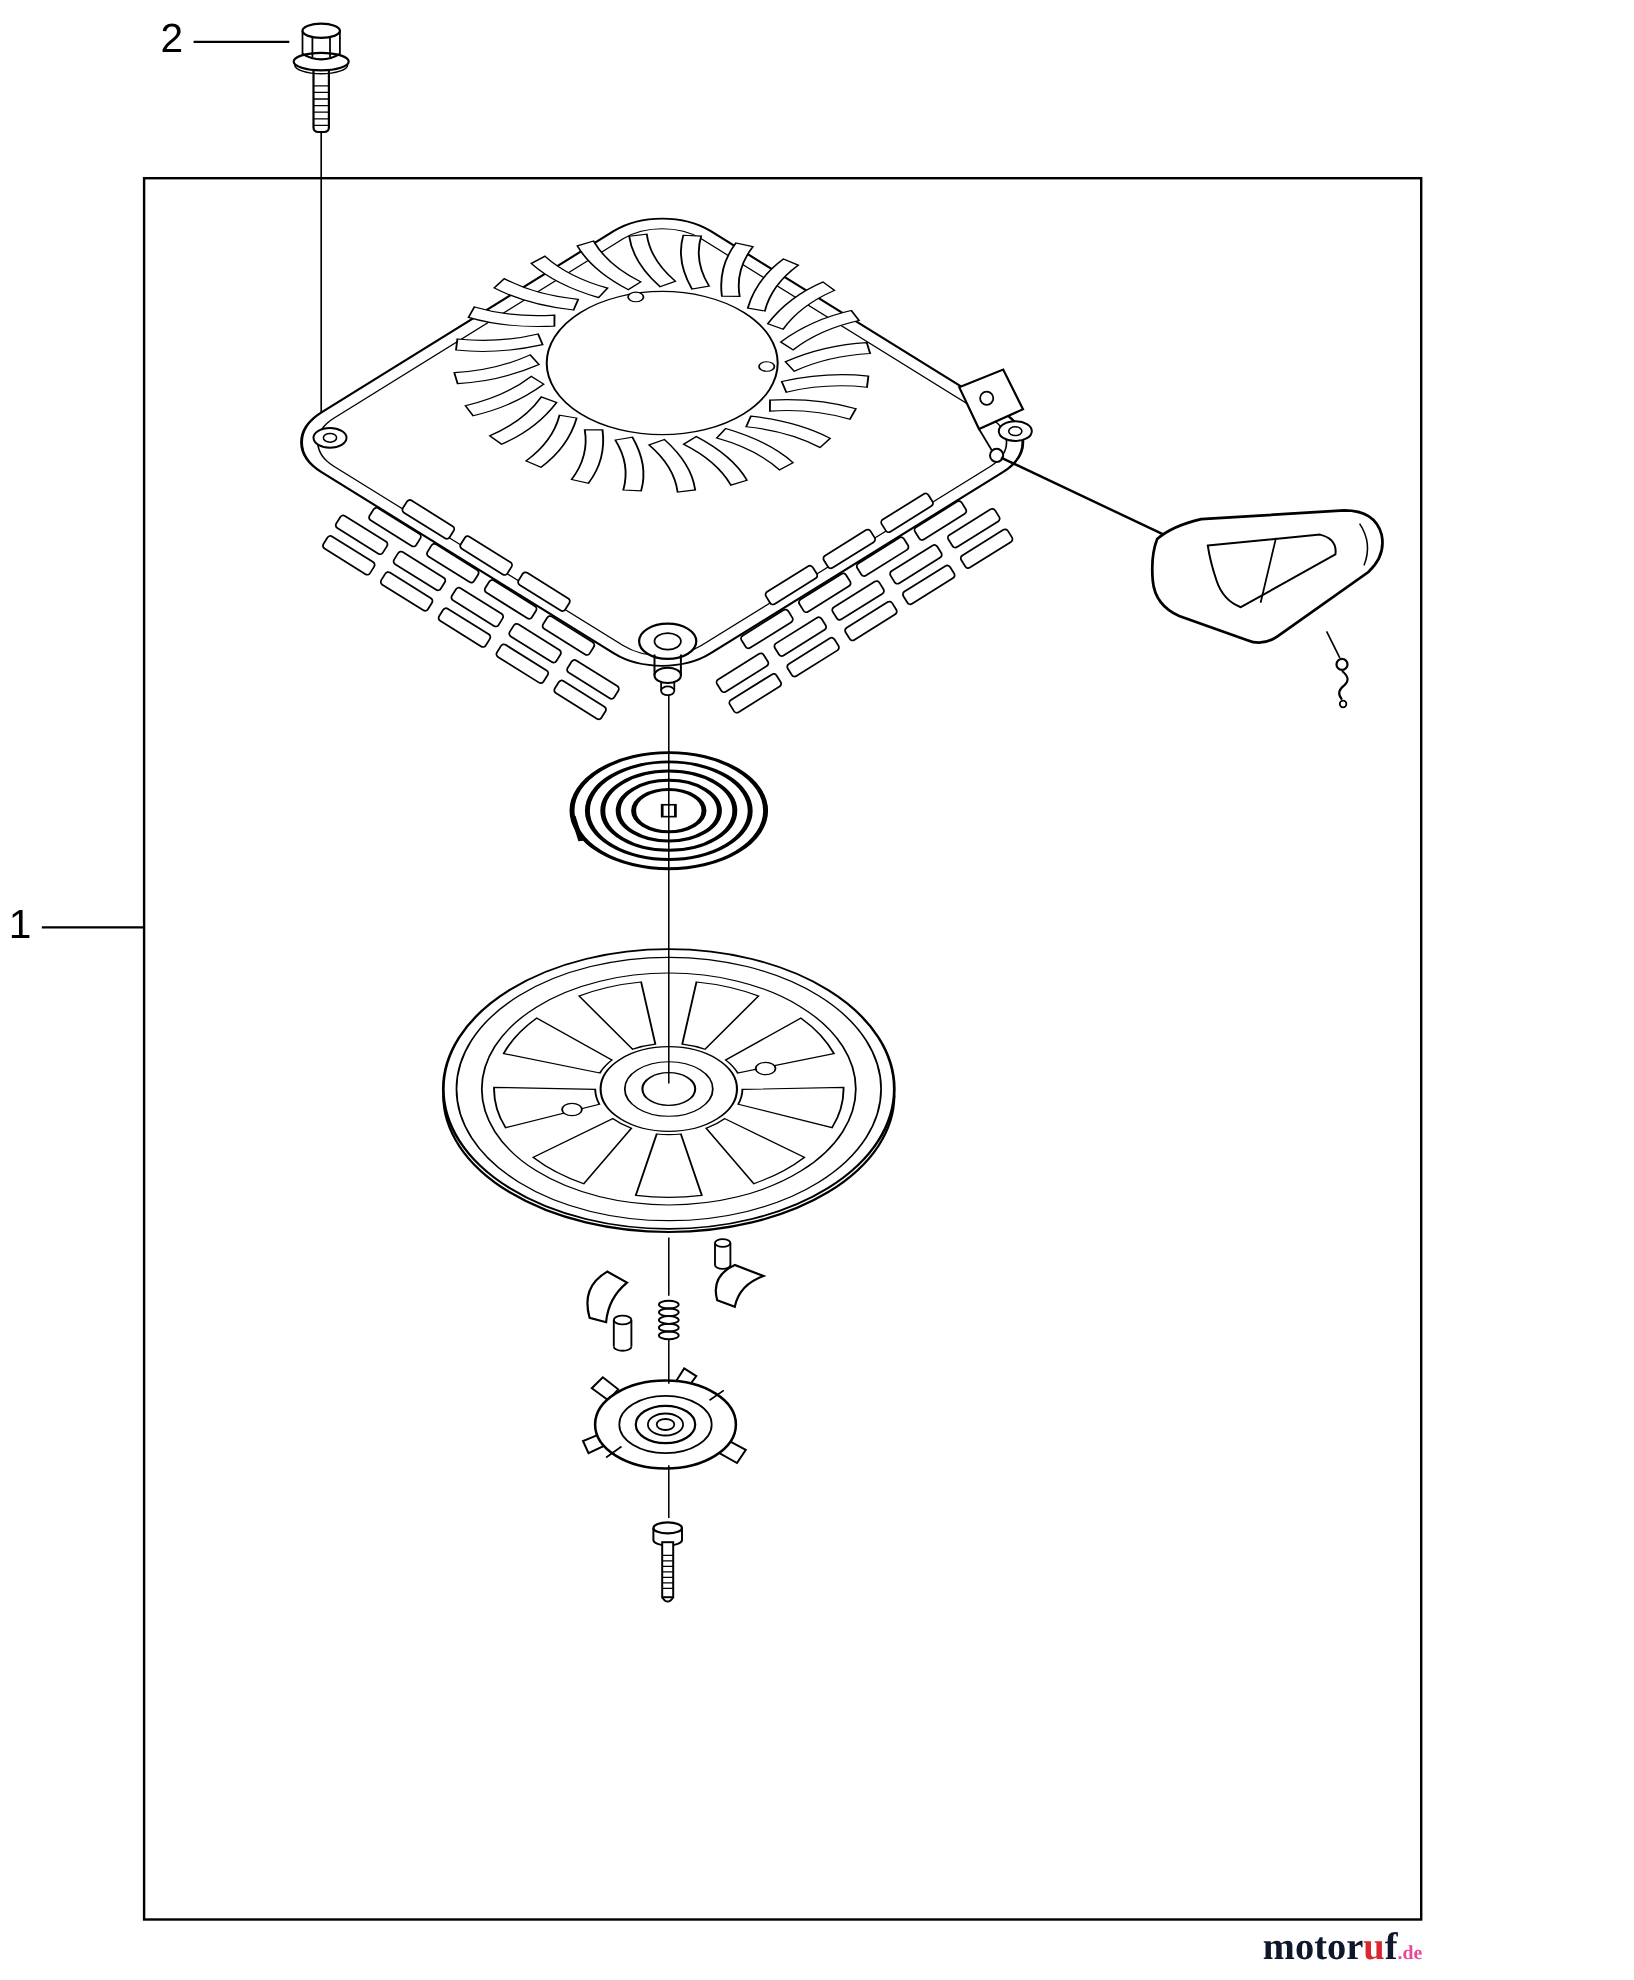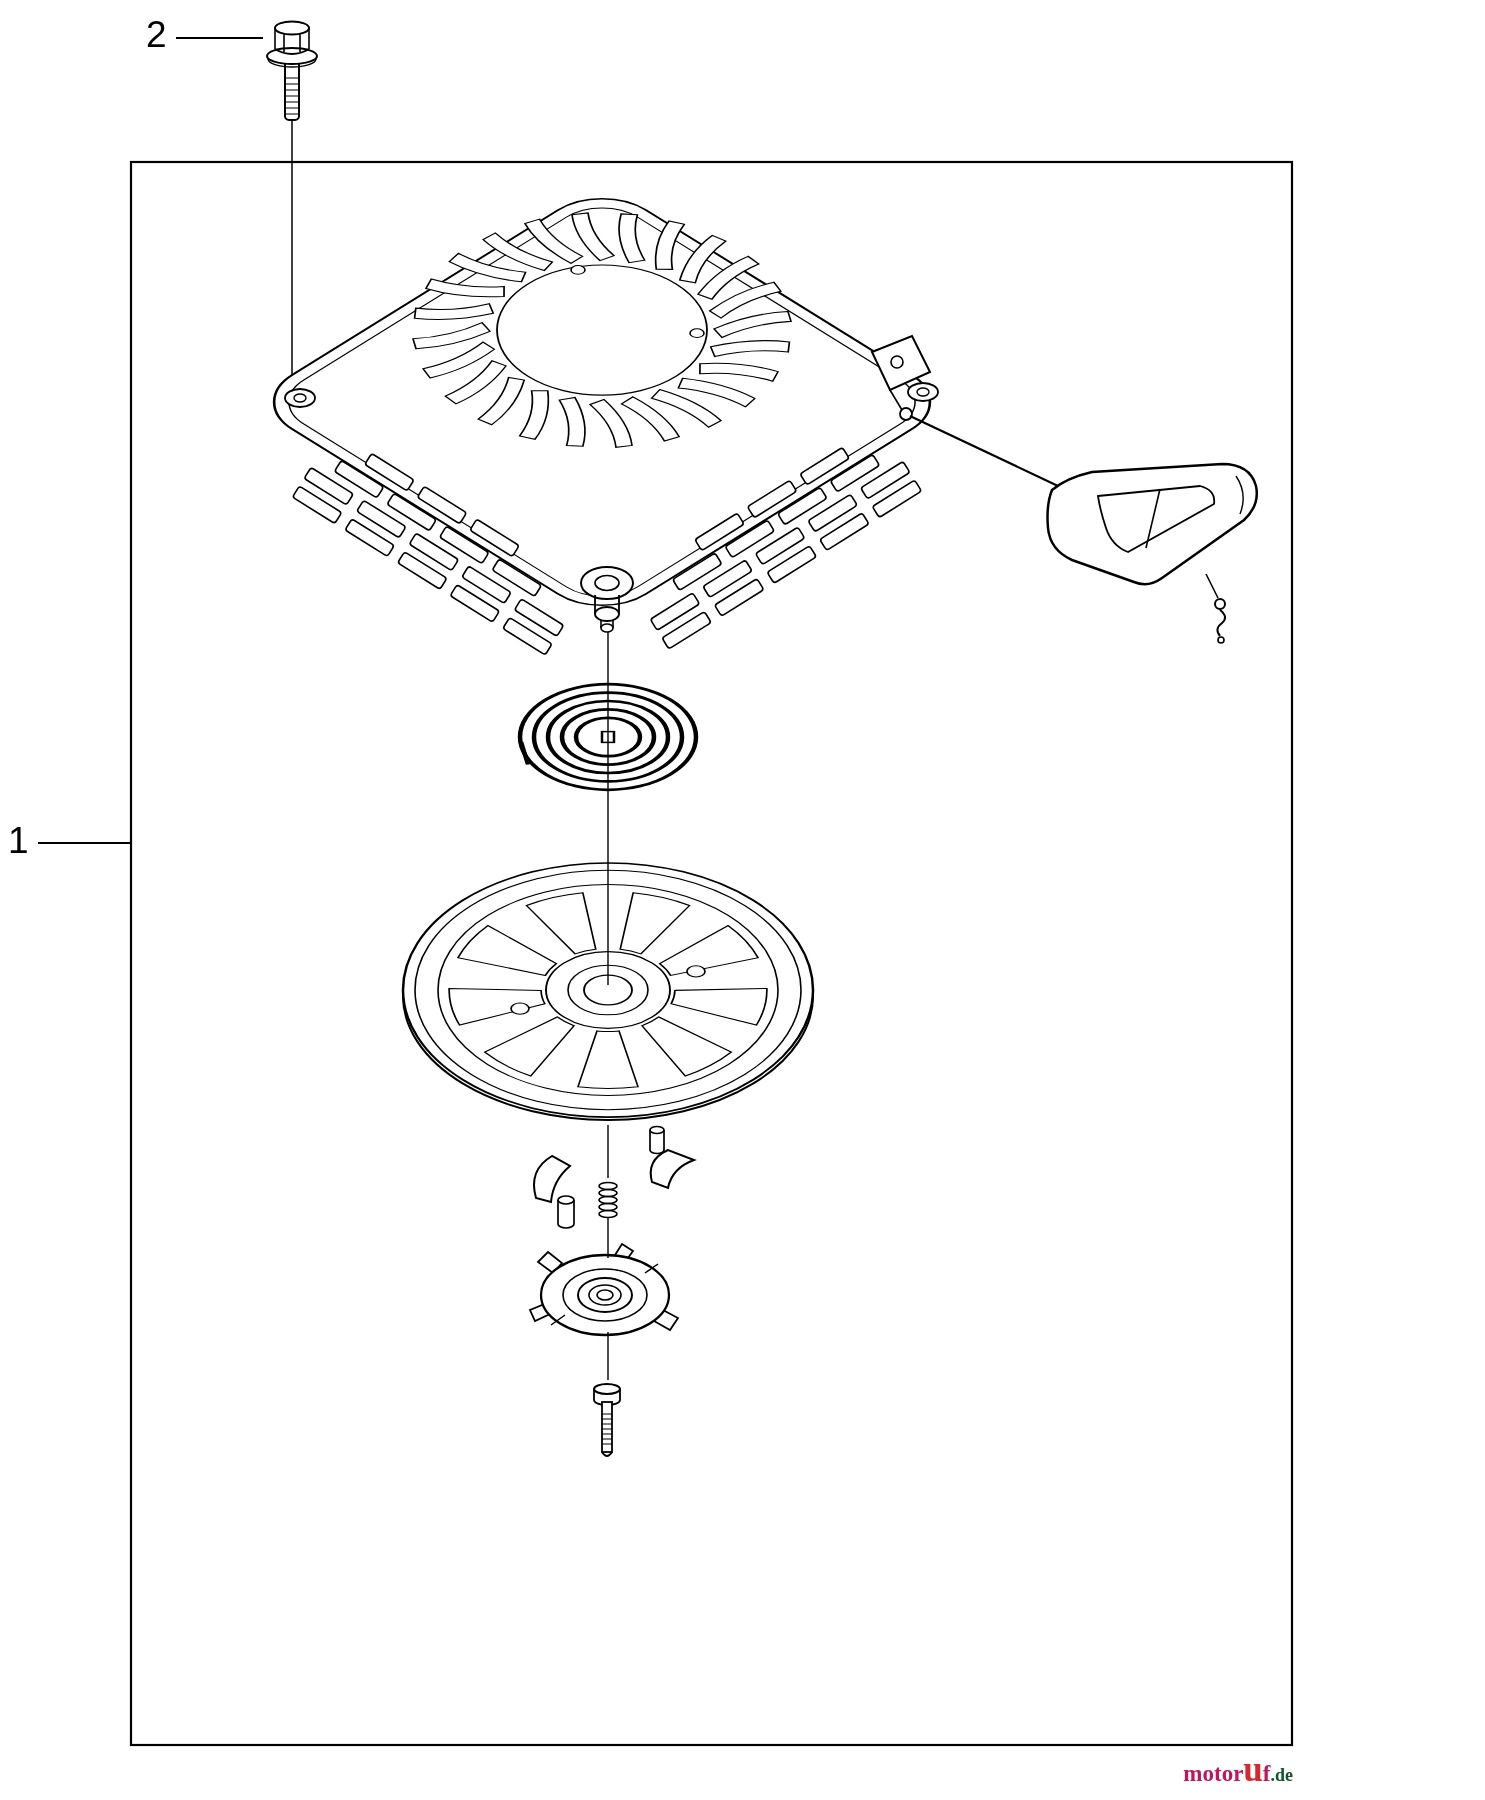--- a/index.html
+++ b/index.html
@@ -9,23 +9,23 @@
   }
   .diagram-svg{position:absolute;left:0;top:0;}
   .part-label{
     position:absolute;font-size:37px;color:#000;line-height:1;
     font-family:"Liberation Sans",sans-serif;
   }
   .logo{
     position:absolute;right:192px;top:1750px;
     font-family:"Liberation Serif",serif;font-weight:bold;white-space:nowrap;
   }
-  .logo .lb{font-size:23px;color:#be185d;}
+  .logo .lb{font-size:35px;color:#0f172a;}
   .logo .lr{font-size:35px;color:#d7282f;}
-  .logo .ls{font-size:18px;color:#14532d;font-weight:bold;}
+  .logo .ls{font-size:18px;color:#ec4899;font-weight:bold;}
 </style>
 </head>
 <body>
 
 <div class="canvas">
 
   <svg class="diagram-svg" width="1485" height="1800" viewBox="0 0 1485 1800">
     <defs>
       <path id="fanSlat" d="M112,-2 C138,-20 162,-28 186,-30 L189,-14 C165,-12 142,-4 120,12 Z" fill="#fff" stroke="#000" stroke-width="1.7"></path>
       <rect id="slotA" width="50" height="13" rx="3" fill="#fff" stroke="#000" stroke-width="1.6"></rect>

